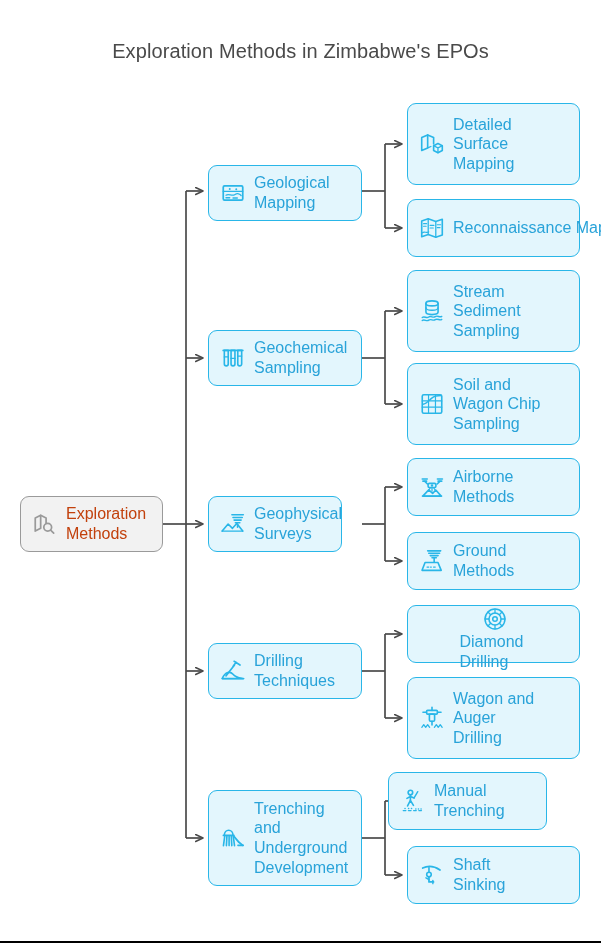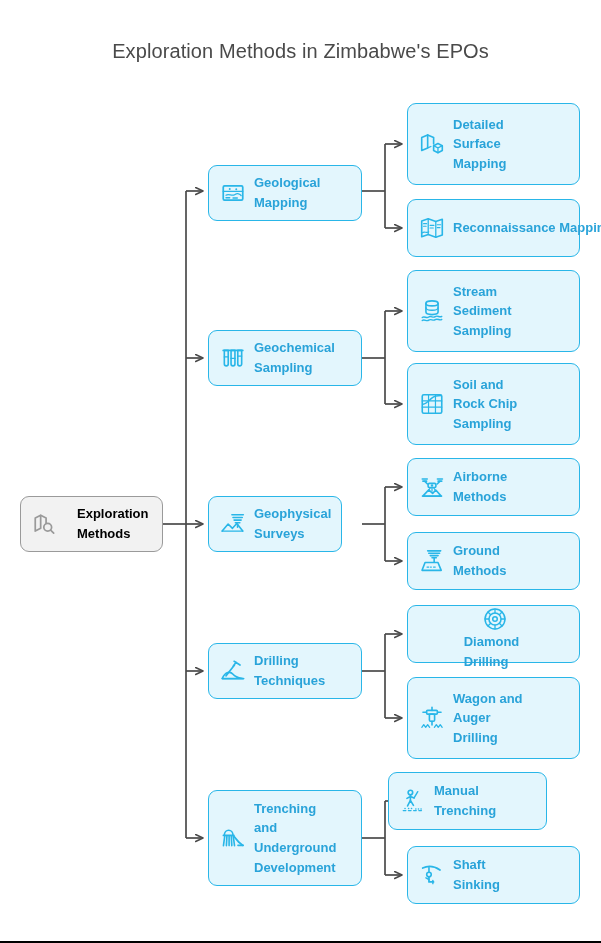--- a/index.html
+++ b/index.html
@@ -56,30 +56,28 @@
   }
   .node-icon {
     flex: 0 0 auto;
     width: 26px;
     height: 26px;
     margin-left: 11px;
     margin-right: 8px;
     display: block;
   }
   .node-label {
-    font-size: 13px;
+    font-size: 16px;
     line-height: 19.6px;
     color: #29a3d9;
     white-space: pre-line;
     padding-right: 4px;
-    font-weight: bold;
   }
   .node.root .node-label {
-    color: #000000;
-    margin-left: 11px;
+    color: #c2410c;
   }
   .node.overflow .node-label {
     white-space: nowrap;
   }
 </style>
 </head>
 <body>
 
 <div id="diagram-root">
 
@@ -239,21 +237,21 @@
 Sampling</div>
   </div>
 
   <div class="node child" style="left:407px; top:363px; width:173px; height:82px;">
     <svg class="node-icon" viewBox="0 0 24 24" fill="none" stroke="#29b6e8" stroke-width="1.5" stroke-linecap="round" stroke-linejoin="round">
       <rect x="3" y="3.5" width="18" height="17" rx="1.4"></rect>
       <path d="M3 9.2 L21 9.2 M3 14.9 L21 14.9 M8.8 3.5 L8.8 20.5 M15.2 3.5 L15.2 20.5" stroke-width="1.1"></path>
       <path d="M3.6 12.2 C7 12 9.5 8.4 11.8 6.6 C14 4.9 17 4.2 20.4 4.2" stroke-width="1.4"></path>
     </svg>
     <div class="node-label">Soil and
-Rock Chip
+Wagon Chip
 Sampling</div>
   </div>
 
   <div class="node child" style="left:407px; top:458px; width:173px; height:58px;">
     <svg class="node-icon" viewBox="0 0 24 24" fill="none" stroke="#29b6e8" stroke-width="1.5" stroke-linecap="round" stroke-linejoin="round">
       <path d="M3 4.6 L7.6 4.6 M3.6 6.6 L7 6.6 M17 4.6 L21.6 4.6 M17.6 6.6 L21 6.6"></path>
       <path d="M5.4 6.8 L7.8 9.2 M19.2 6.8 L16.8 9.2"></path>
       <rect x="8.4" y="8.6" width="7.2" height="4" rx="1.2"></rect>
       <circle cx="12" cy="10.6" r="1.1" fill="#29b6e8" stroke="none"></circle>
       <path d="M10 13.4 L8.6 15.6 M12 13.4 L12 16 M14 13.4 L15.4 15.6" stroke-width="1.1"></path>

